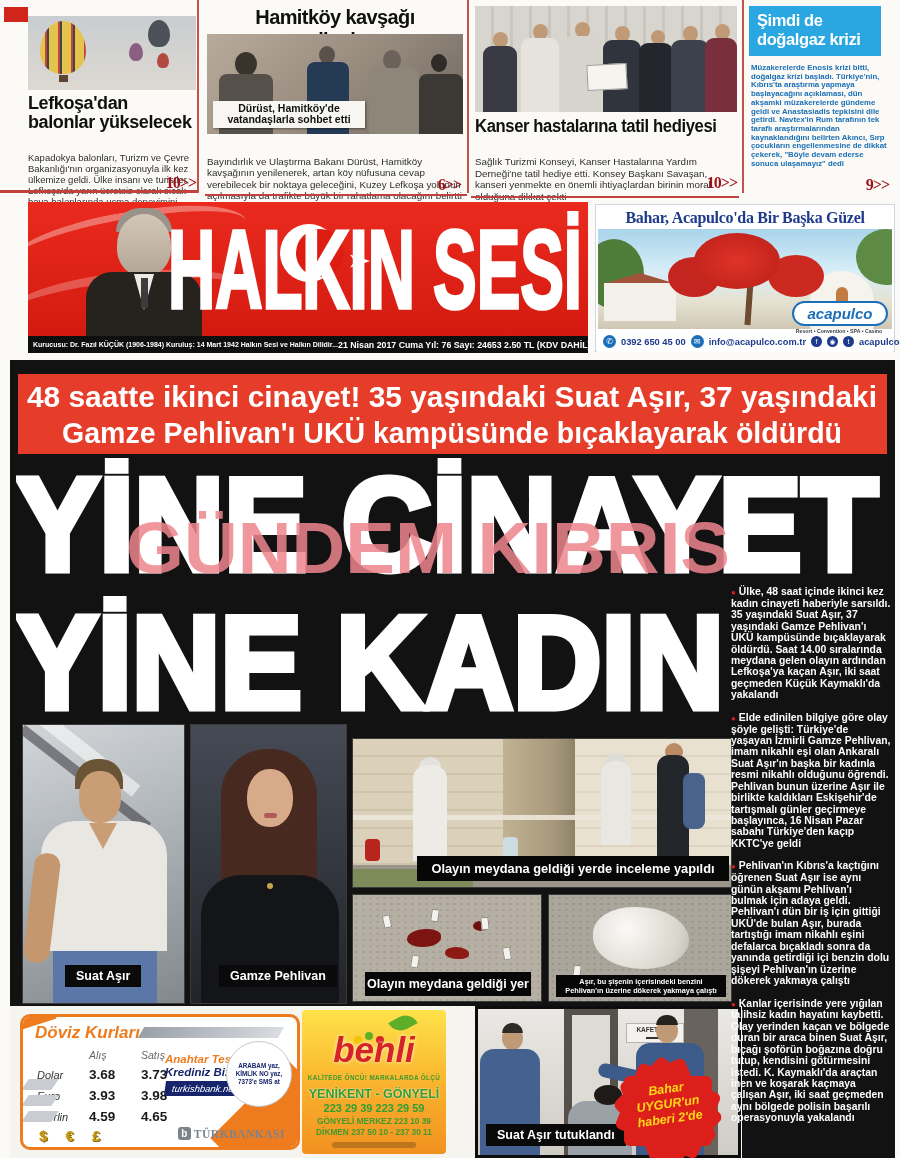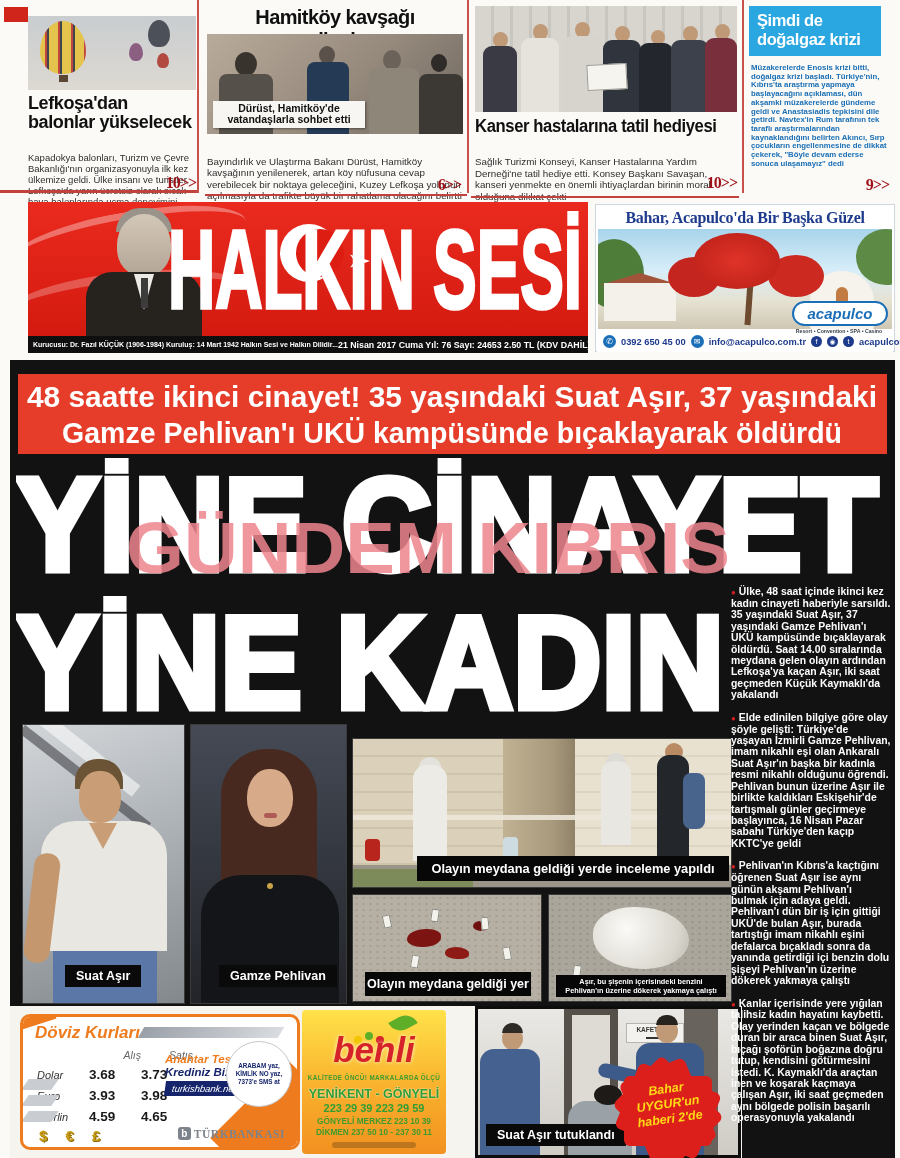--- a/index.html
+++ b/index.html
@@ -184,21 +184,21 @@
   #doviz { left:10px; top:8px; width:280px; height:136px; background:#fff; border:3px solid #ee7c1e; border-radius:10px; overflow:hidden; }
   .dv-corner { right:-46px; bottom:-46px; width:110px; height:110px; background:#ee7c1e; transform:rotate(45deg); }
   .dv-corner-top { left:-8px; top:-8px; width:40px; height:16px; background:#ee7c1e; transform:rotate(-18deg); }
   #dv-title { left:12px; top:6px; font-size:17px; font-weight:bold; font-style:italic; color:#ee7c1e; z-index:2; }
   .dv-swoosh { left:118px; top:10px; width:140px; height:11px; background:linear-gradient(90deg,#9aa0a8,#d9dce0); transform:skewX(-30deg); }
   #dv-table { left:14px; top:32px; width:160px; }
   .dv-hrow { display:flex; font-size:10.5px; font-style:italic; color:#666; }
   .dv-row { display:flex; font-size:11px; font-style:italic; color:#333; margin-top:6px; align-items:baseline; }
   .dv-c1 { width:52px; }
   .dv-c2, .dv-c3 { width:52px; font-weight:bold; font-style:normal; font-size:13.5px; color:#191919; }
-  .dv-hc { width:52px;text-align:right; }
+  .dv-hc { width:52px; }
   .dv-chev { position:absolute; width:30px; height:11px; background:#c9ccd1; transform:skewX(-35deg); }
   #dv-syms { left:16px; top:110px; font-size:15px; font-weight:bold; color:#c89a12; letter-spacing:7px;
      text-shadow:1px 1px 0 #8a6a0a; z-index:2; }
   #dv-promo1 { left:142px; top:36px; font-size:11.5px; font-weight:bold; font-style:italic; color:#ee7c1e; }
   #dv-promo2 { left:142px; top:49px; font-size:11.5px; font-weight:bold; font-style:italic; color:#15246b; }
   #dv-site { left:142px; top:64px; width:116px; height:15px; background:#15246b; color:#fff; font-style:italic;
      font-size:9.5px; line-height:15px; padding-left:7px; transform:skewX(-8deg); }
   #dv-circle { right:5px; top:24px; width:66px; height:66px; border-radius:50%; border:1px solid #c4c7cc; background:#fff;
      display:flex; align-items:center; justify-content:center; text-align:center; padding:7px;
      font-size:6.3px; font-weight:bold; color:#15246b; line-height:1.3; z-index:2; }

